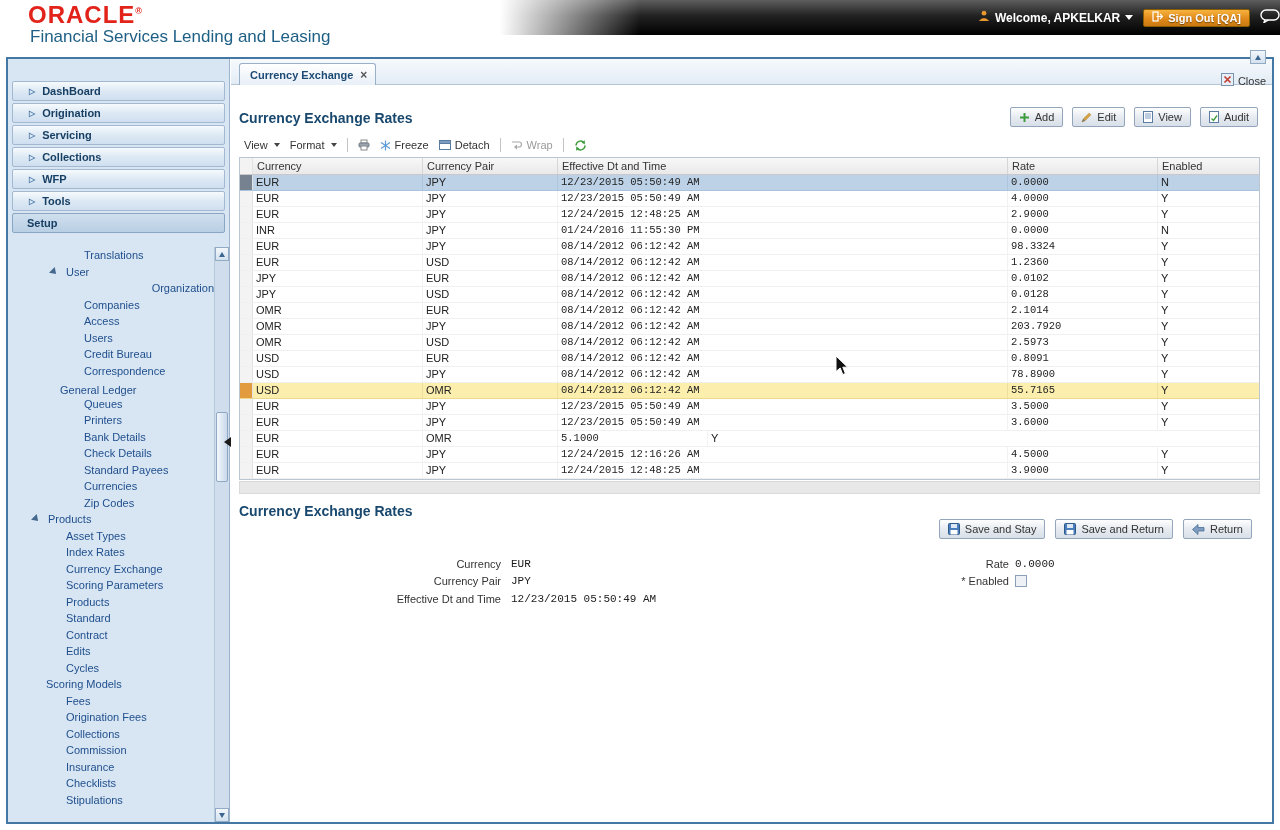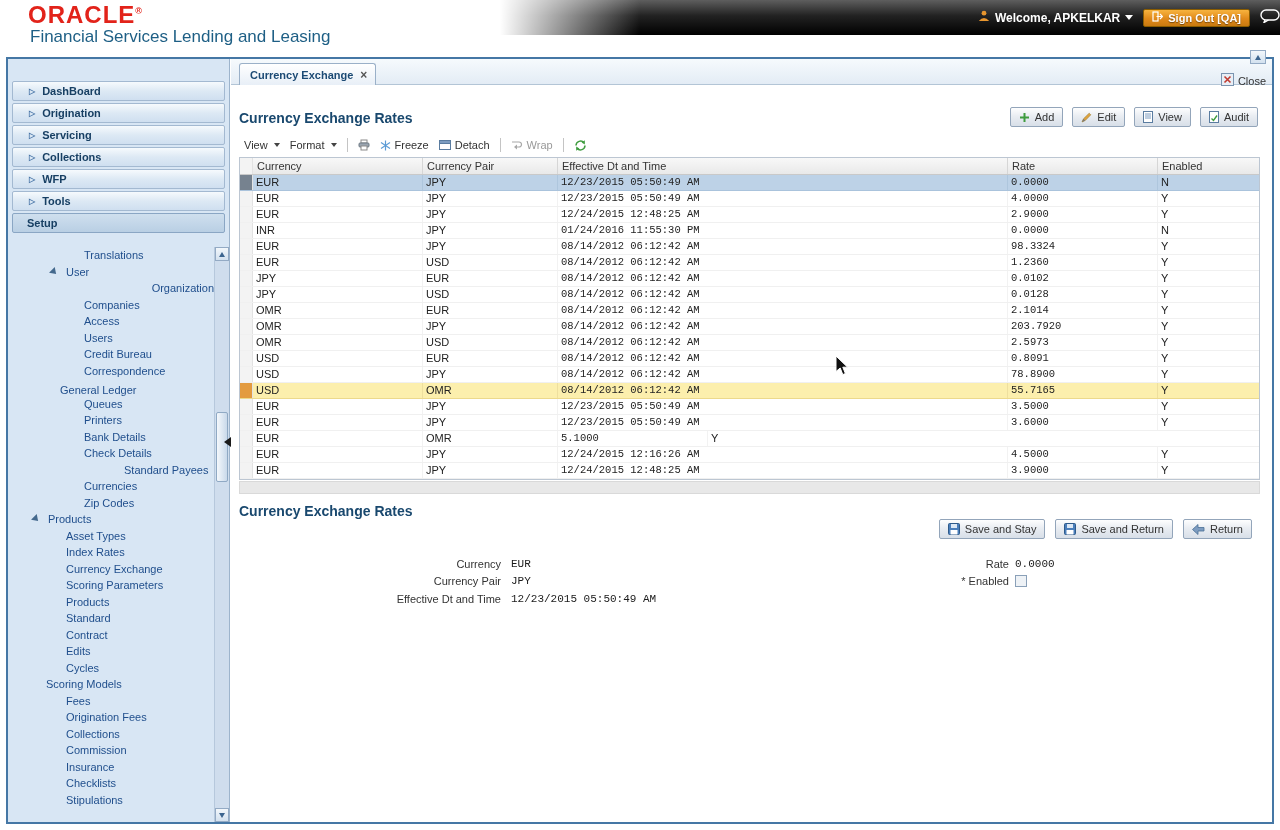--- a/index.html
+++ b/index.html
@@ -226,21 +226,21 @@
           </div>
           <div class="tree-item" style="margin-left: 76px;">
             <span class="tree-label">Printers</span>
           </div>
           <div class="tree-item" style="margin-left: 76px;">
             <span class="tree-label">Bank Details</span>
           </div>
           <div class="tree-item" style="margin-left: 76px;">
             <span class="tree-label">Check Details</span>
           </div>
-          <div class="tree-item" style="margin-left: 116px;">
+          <div class="tree-item" style="margin-left: 76px;">
             <span class="tree-label">Standard Payees</span>
           </div>
           <div class="tree-item" style="margin-left: 76px;">
             <span class="tree-label">Currencies</span>
           </div>
           <div class="tree-item" style="margin-left: 76px;">
             <span class="tree-label">Zip Codes</span>
           </div>
           <div class="tree-item" style="margin-left: 24px;">
             <span class="tree-caret"></span>

